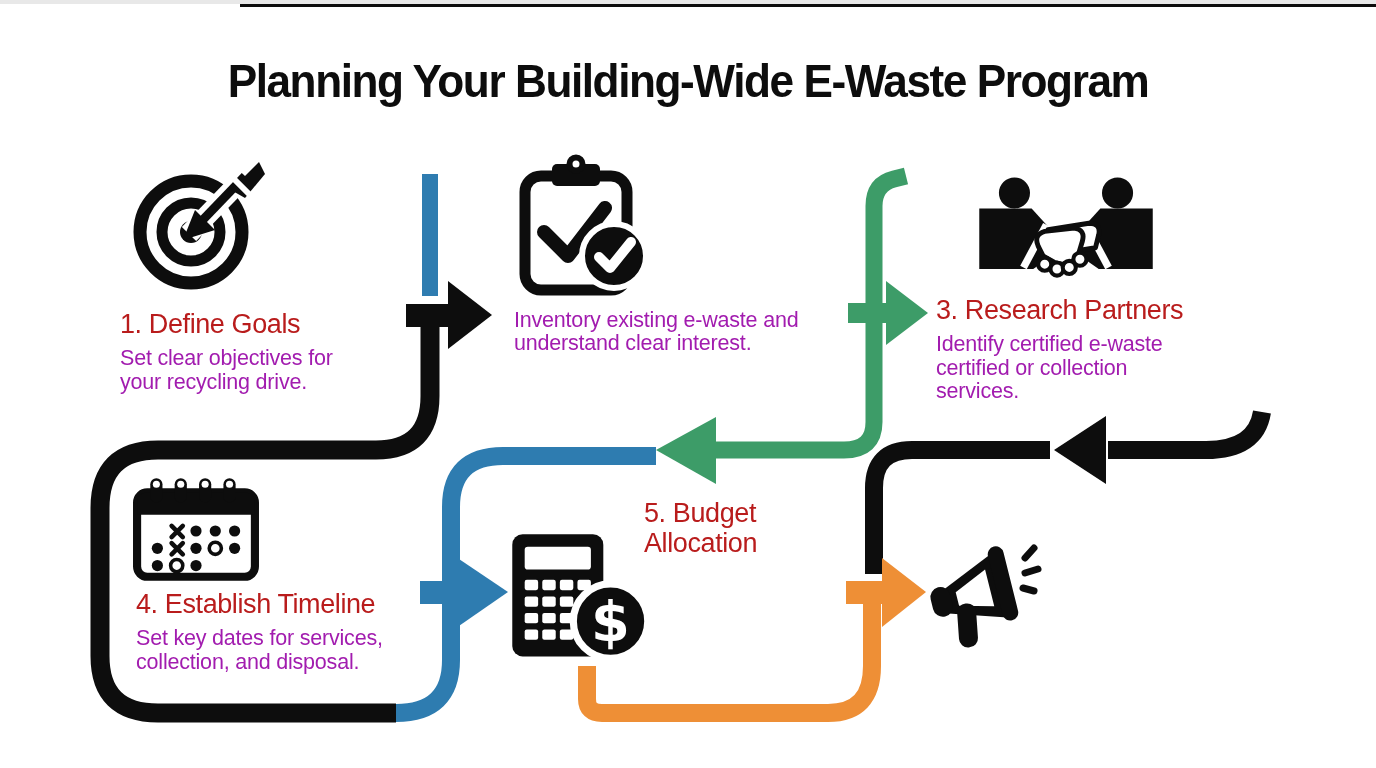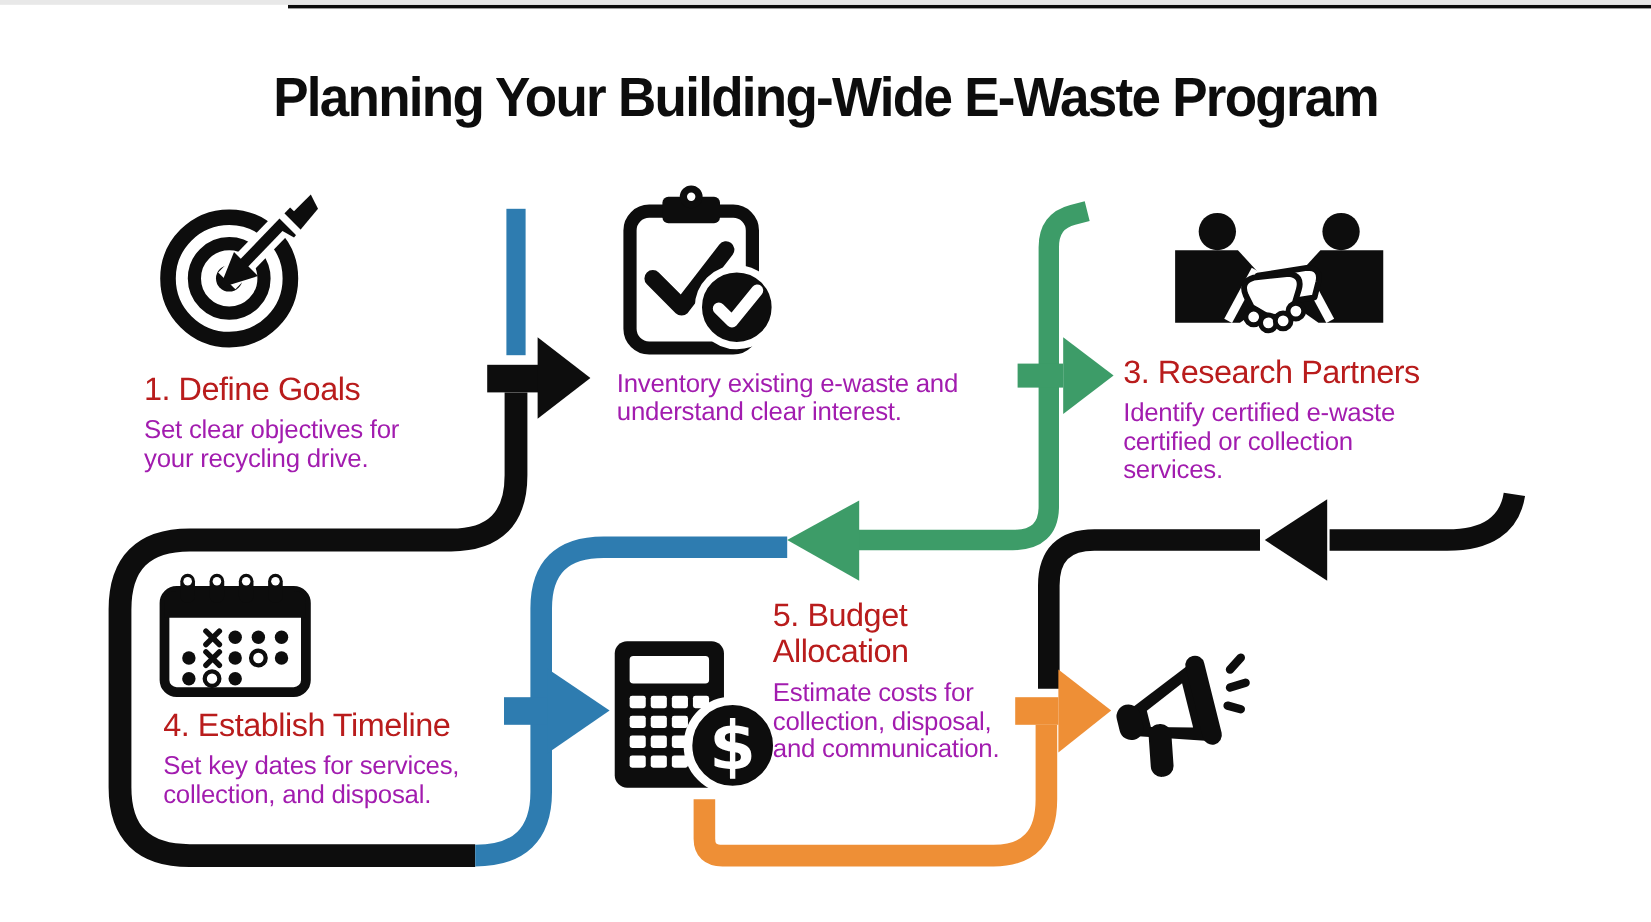--- a/index.html
+++ b/index.html
@@ -197,19 +197,18 @@
     <p style="max-width:272px">Identify certified e-waste certified or collection services.</p>
   </div>
 
   <div class="step" style="left:136px;top:585px;width:305px">
     <h2>4. Establish Timeline</h2>
     <p>Set key dates for services, collection, and disposal.</p>
   </div>
 
   <div class="step" style="left:644px;top:494px;width:200px">
     <h2 style="max-width:160px">5. Budget Allocation</h2>
-    <p style="max-width:192px">Estimate costs for collection, disposal, and communication.</p>
   </div>
 
   <div class="step" style="left:1052px;top:548px;width:255px">
   </div>
 
 </div>
 
 </body></html>

